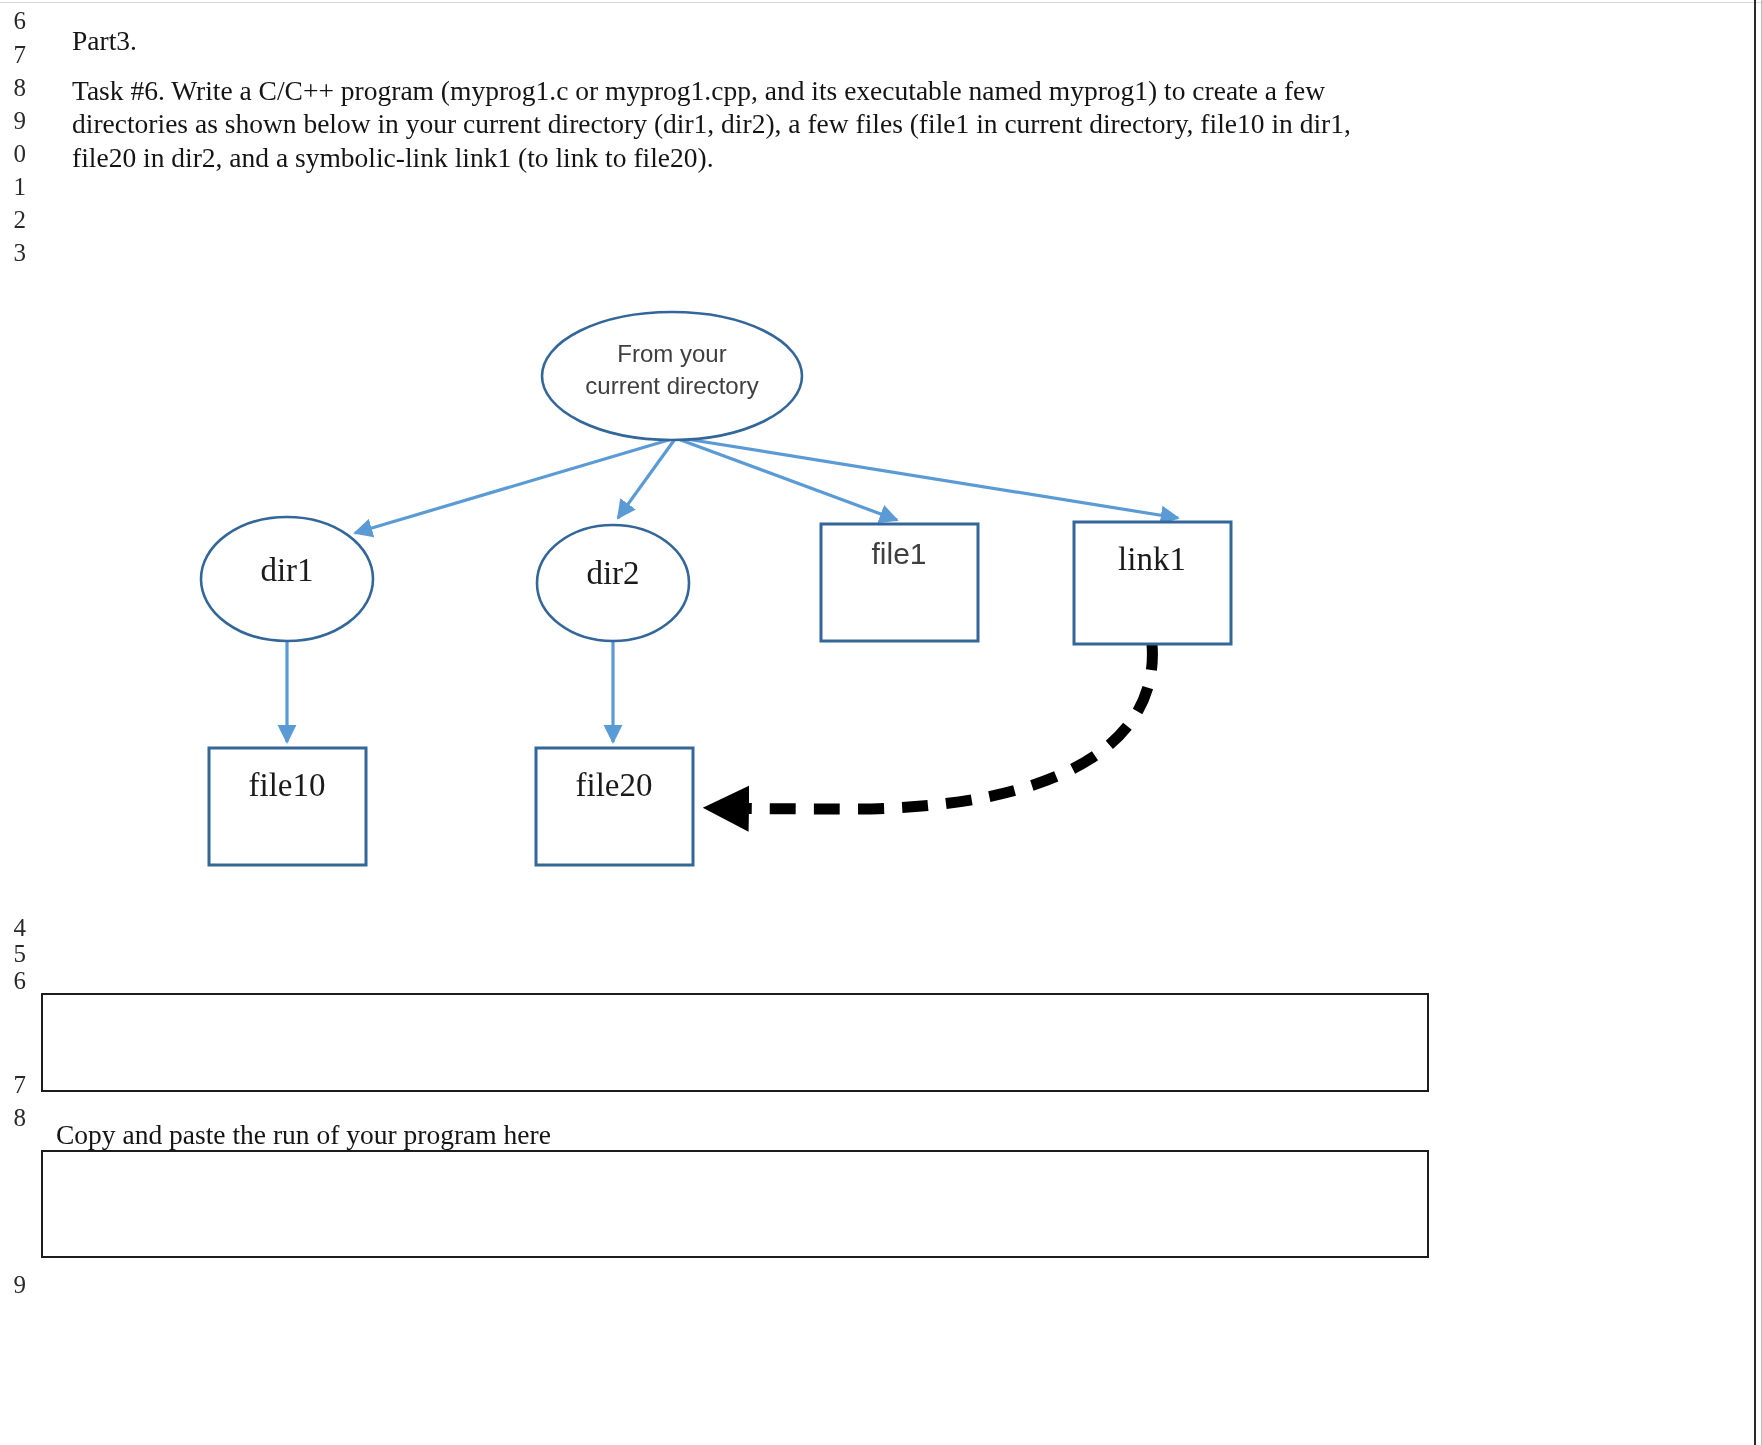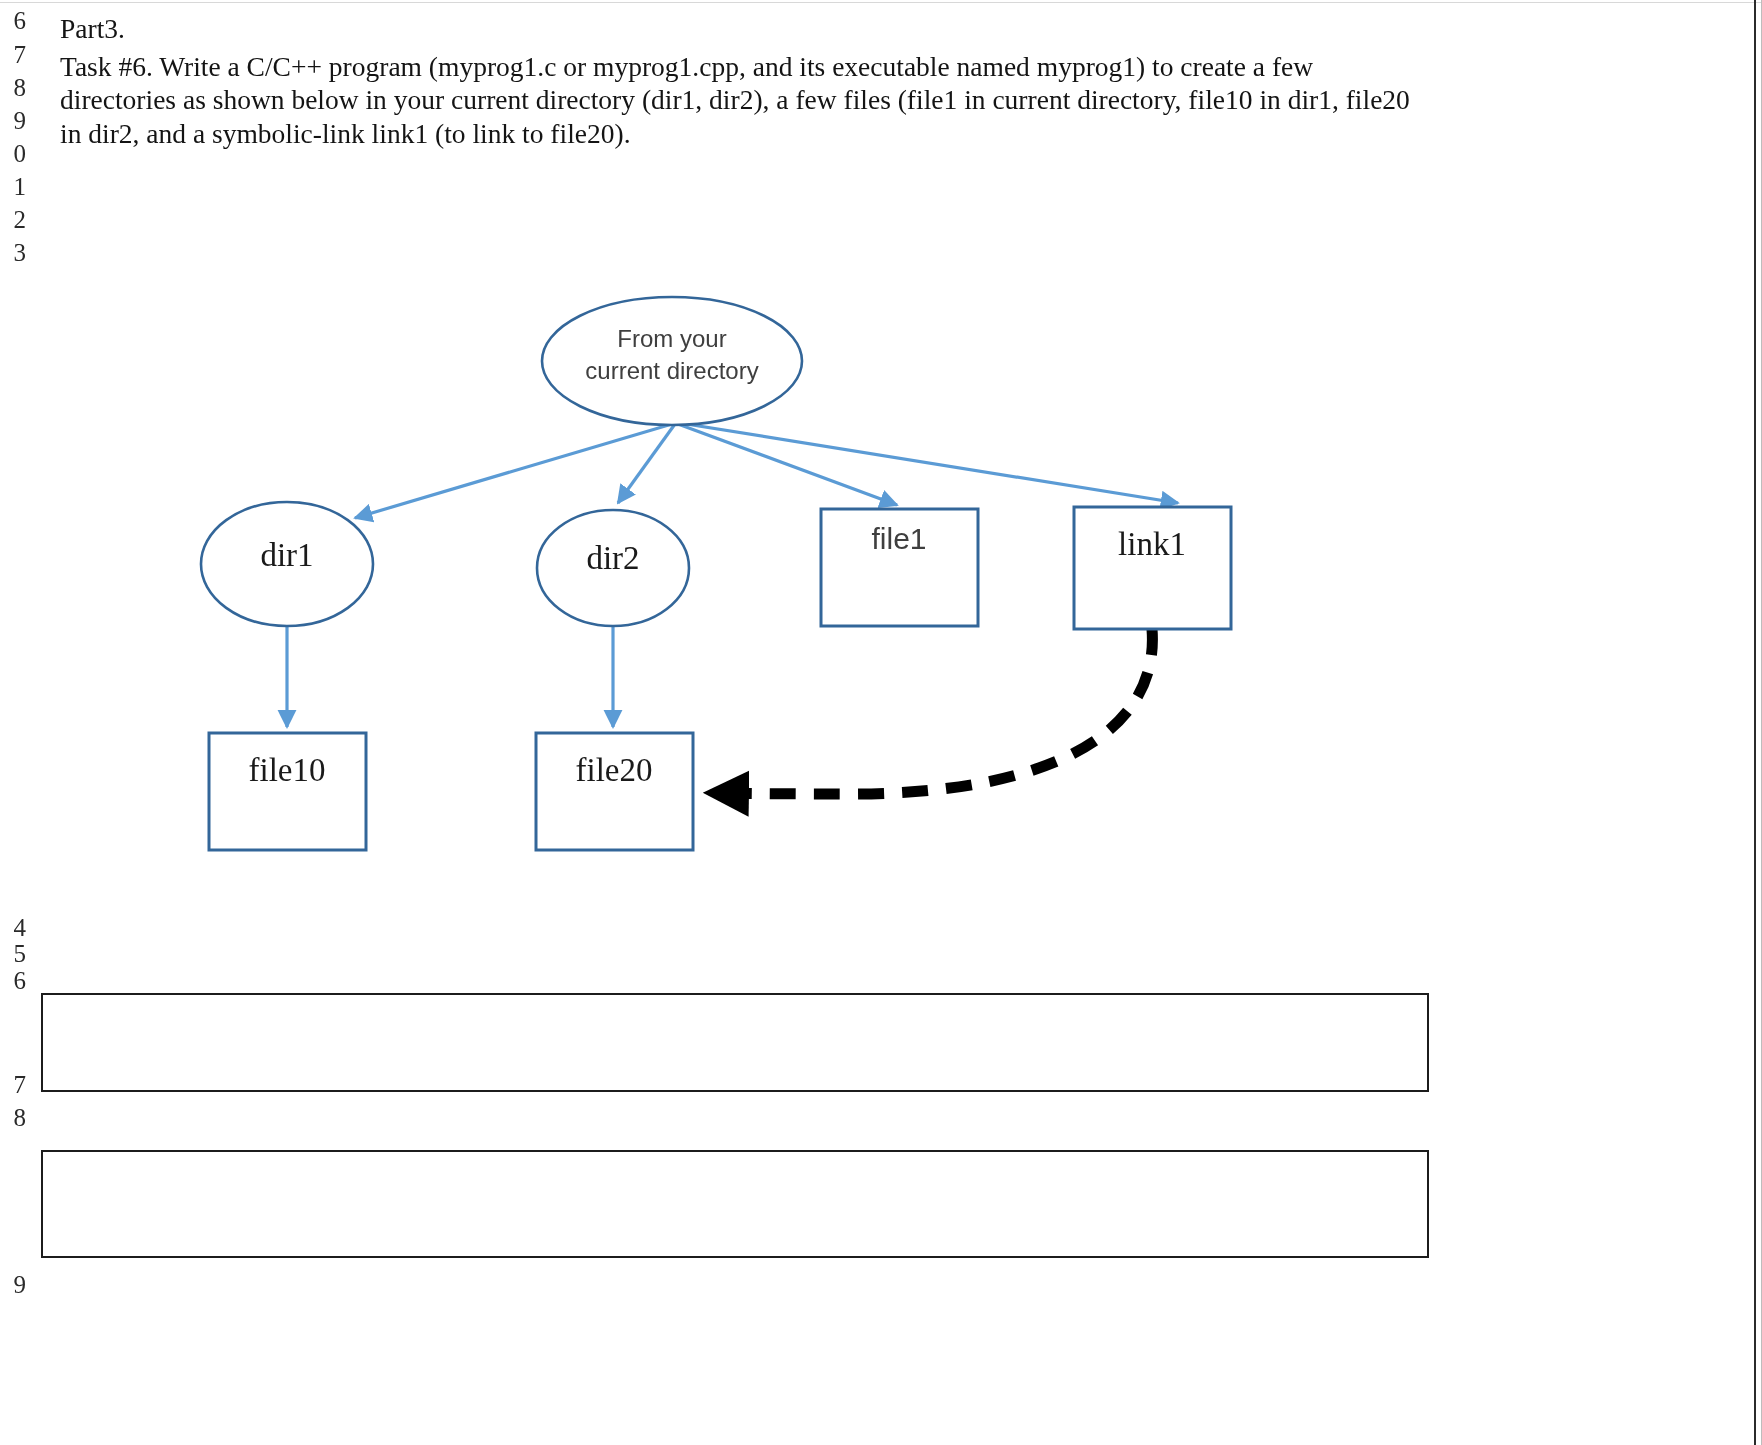--- a/index.html
+++ b/index.html
@@ -14,25 +14,25 @@
 
   
   .gutter{position:absolute;left:-14px;top:0;width:40px;height:1445px;}
   .gline{position:absolute;left:0;width:40px;text-align:right;
          font-family:"Liberation Serif","DejaVu Serif",serif;
          font-size:25px;color:#2a2a2a;line-height:1;}
 
   
   .body-text{position:absolute;left:56px;top:8px;width:1360px;
              font-size:27.5px;line-height:33.5px;color:#141414;}
-  .body-text p{margin:4px;}
+  .body-text p{margin:16px;}
   .body-text .spacer{height:33.5px;}
 
   
-  #diagram{position:absolute;left:0;top:281px;width:1330px;height:600px;}
+  #diagram{position:absolute;left:0;top:296px;width:1330px;height:600px;}
   #diagram svg{display:block;}
 
   .node-label{font-family:"Liberation Serif","DejaVu Serif",serif;
               fill:#1a1a1a;}
   .sans-label{font-family:"Liberation Sans","DejaVu Sans",sans-serif;
               fill:#3f3f3f;}
 
   
   .ans-label{position:absolute;font-size:27.5px;line-height:30px;color:#141414;
              white-space:nowrap;}
@@ -138,15 +138,16 @@
 
       <g>
         <rect x="536" y="452" width="157" height="117" fill="#ffffff" stroke="#336699" stroke-width="3"></rect>
         <text class="node-label" x="614" y="500" text-anchor="middle" font-size="33">file20</text>
       </g>
     </svg>
   </div>
 
   <div class="ans-box" style="left:41px;top:993px;width:1384px;height:95px;"></div>
 
+  <div class="ans-label" style="left:56px;top:1120px;">Copy and paste the run of your program here</div>
   <div class="ans-box" style="left:41px;top:1150px;width:1384px;height:104px;"></div>
 
 </div>
 
 </body></html>

